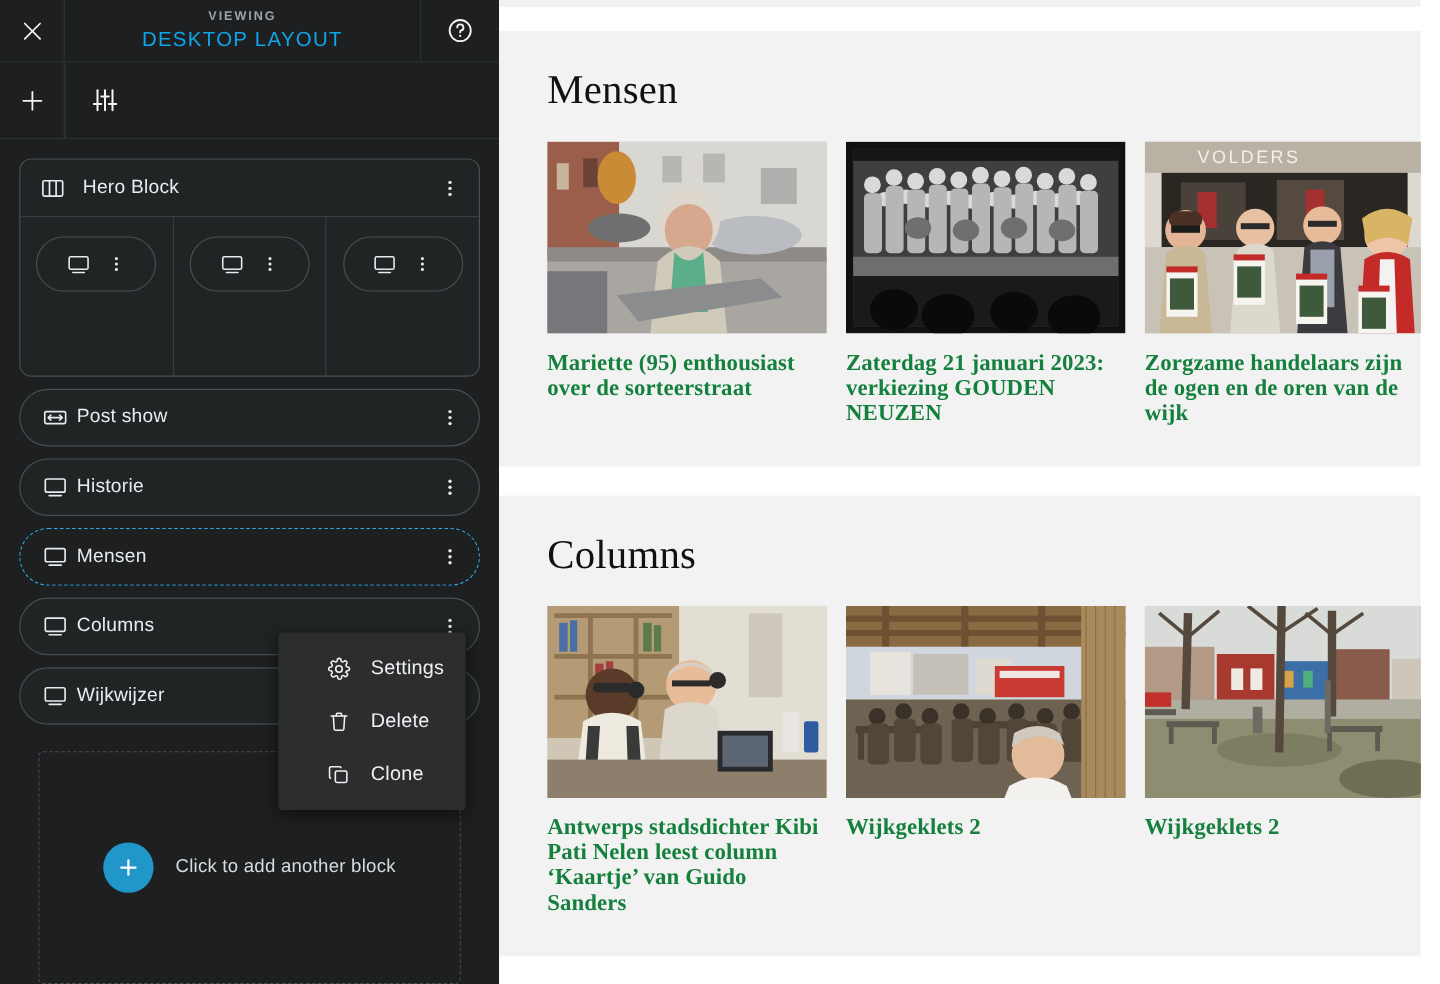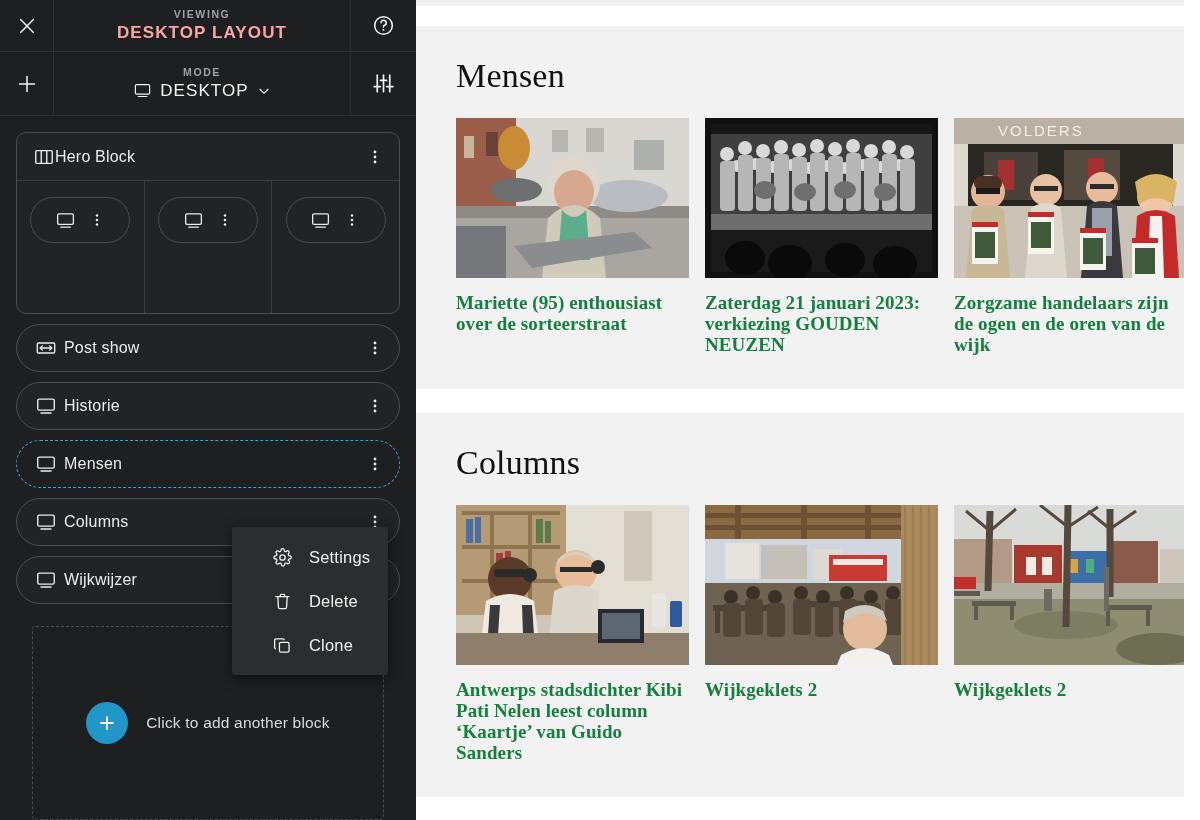--- a/index.html
+++ b/index.html
@@ -29,22 +29,22 @@
   }
   .sb-hcell.left { width:54px; flex:0 0 54px; border-right:1px solid #2e3132; }
   .sb-hcell.mid  { flex:1 1 auto; flex-direction:column; gap:1px; }
   .sb-hcell.right{ width:66px; flex:0 0 66px; border-left:1px solid #2e3132; }
 
   .kicker {
     font-size:10.5px; letter-spacing:1.6px; color:#9ea3a6;
     font-weight:600; text-transform:uppercase; line-height:13px;
   }
   .sb-title {
-    font-size:17px; letter-spacing:1.1px; color:#fca5a5;
-    line-height:22px; font-weight:700;
+    font-size:17px; letter-spacing:1.1px; color:#0ea5e9;
+    line-height:22px; font-weight:400;
   }
   .mode-line {
     display:flex; align-items:center; gap:8px;
     font-size:17px; letter-spacing:1.1px; color:#f2f4f5; line-height:22px;
   }
   .icon-btn { cursor:pointer; display:flex; align-items:center; justify-content:center; }
 
   .blocks-area {
     flex:1 1 auto; padding:16px 16px 0 16px; position:relative;
     display:flex; flex-direction:column; gap:10px;
@@ -52,21 +52,21 @@
 
   .hero-block {
     border:1px solid #4a4e50; border-radius:10px;
     background:#212425; overflow:hidden;
   }
   .hero-head {
     height:48px; display:flex; align-items:center;
     padding:0 14px 0 16px; border-bottom:1px solid #3a3d3f;
   }
   .hero-head .label {
-    flex:1 1 auto; 
+    flex:1 1 auto; margin-left:14px;
     font-size:16px; color:#e9ecee; letter-spacing:.2px;
   }
   .hero-cols { display:flex; height:132px; }
   .hero-col {
     flex:1 1 0; border-right:1px solid #3a3d3f;
     display:flex; align-items:flex-start; justify-content:center;
     padding-top:16px;
   }
   .hero-col:last-child { border-right:none; }
   .mini-pill {
@@ -170,33 +170,20 @@
         </svg>
       </div>
     </div>
 
     <div class="sb-header-row second">
       <div class="sb-hcell left icon-btn">
         <svg width="24" height="24" viewBox="0 0 24 24" fill="none" stroke="#f2f4f5" stroke-width="1.5" stroke-linecap="round">
           <line x1="12" y1="4.5" x2="12" y2="19.5"></line>
             <line x1="4.5" y1="12" x2="19.5" y2="12"></line>
         </svg>
-      </div>
-      <div class="sb-hcell mid">
-        <div class="kicker">MODE</div>
-        <div class="mode-line">
-          <svg width="19" height="19" viewBox="0 0 24 24" fill="none" stroke="#f2f4f5" stroke-width="1.5">
-            <rect x="3" y="4.5" width="18" height="12" rx="1.6"></rect>
-            <line x1="6.5" y1="19.6" x2="17.5" y2="19.6" stroke-linecap="round"></line>
-          </svg>
-          <span>DESKTOP</span>
-          <svg width="14" height="14" viewBox="0 0 24 24" fill="none" stroke="#f2f4f5" stroke-width="1.9" stroke-linecap="round">
-            <polyline points="5,9 12,16 19,9"></polyline>
-          </svg>
-        </div>
       </div>
       <div class="sb-hcell right icon-btn">
         <svg width="25" height="25" viewBox="0 0 24 24" fill="none" stroke="#f2f4f5" stroke-width="1.6" stroke-linecap="round">
           <line x1="6" y1="4" x2="6" y2="20"></line>
             <line x1="12" y1="4" x2="12" y2="20"></line>
             <line x1="18" y1="4" x2="18" y2="20"></line>
           <line x1="3" y1="15" x2="9" y2="15"></line>
             <line x1="9" y1="9" x2="15" y2="9"></line>
             <line x1="15" y1="15" x2="21" y2="15"></line>
         </svg>

